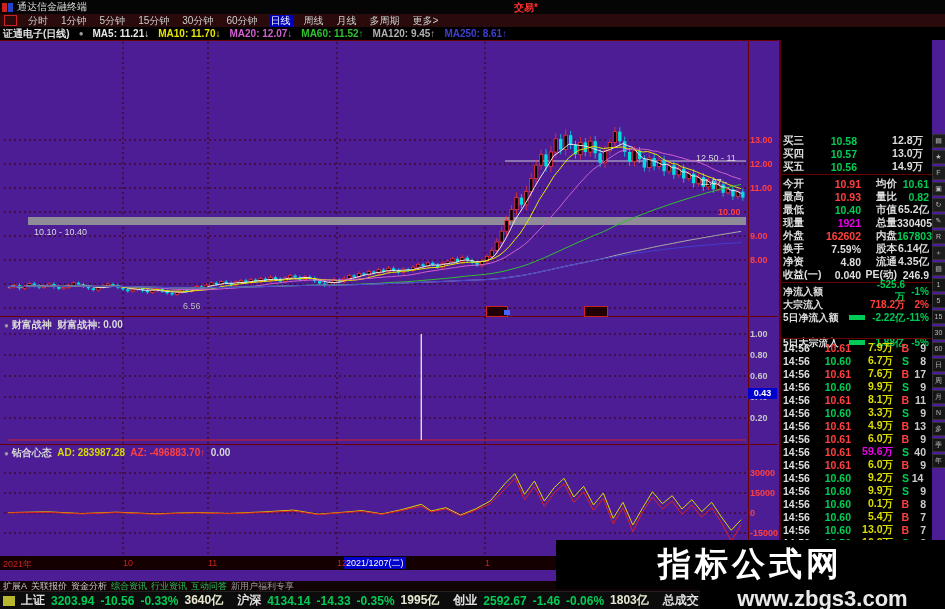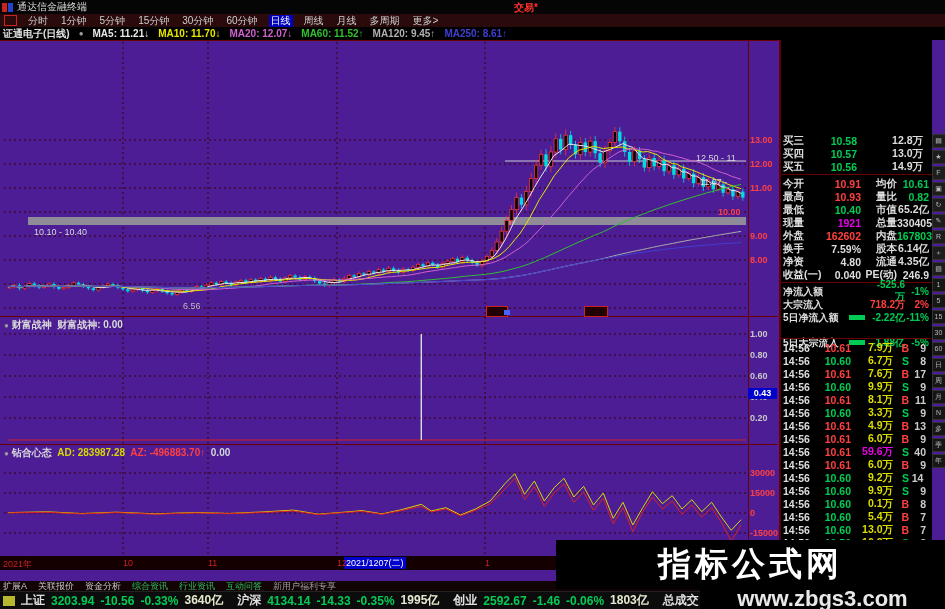--- a/index.html
+++ b/index.html
@@ -30,21 +30,21 @@
                border-left:1px solid #5a0000;font-size:10.5px;font-weight:bold;}
   .qrow{position:absolute;left:2px;width:147px;height:13px;display:flex;align-items:center;}
   #right-strip{position:absolute;left:932px;top:134px;width:13px;height:400px;
                display:flex;flex-direction:column;align-items:center;gap:2px;font-size:8px;color:#b8b8b8;}
   .strip-item{width:12px;height:12px;line-height:12px;text-align:center;background:#1d1d1d;border:1px solid #333;
               overflow:hidden;font-size:7px;}
   #date-axis{position:absolute;left:0;top:556px;width:778px;height:14px;background:#140000;font-size:9px;color:#cc2222;}
   #date-cursor{position:absolute;top:1px;background:#0000cc;color:#fff;padding:0 2px;height:12px;line-height:12px;}
   #tabs1{position:absolute;left:0;top:570px;width:945px;height:11px;background:#180808;display:flex;gap:8px;
          align-items:center;font-size:9px;color:#bfbfbf;padding-left:3px;box-sizing:border-box;}
-  #tabs2{position:absolute;left:0;top:581px;width:945px;height:10px;background:#120404;display:flex;gap:11px;
+  #tabs2{position:absolute;left:0;top:581px;width:945px;height:10px;background:#120404;display:flex;gap:4px;
          align-items:center;font-size:9px;padding-left:3px;box-sizing:border-box;}
   .tab1.sel{background:#2222cc;color:#fff;padding:0 3px;}
   #statusbar{position:absolute;left:0;top:591px;width:945px;height:18px;background:#0c0c0c;display:flex;
              align-items:center;font-size:12px;font-weight:bold;gap:6px;padding-left:3px;box-sizing:border-box;border-top:1px solid #222;}
   .st-label{color:#e0e0e0;}
   .st-green{color:#00cc55;}
   .st-amt{color:#e8e8d0;}
   #broker{color:#8a8a8a;background:#1a1a1a;padding:0 6px;font-weight:normal;font-size:11px;}
   #wm-box{position:absolute;left:556px;top:540px;width:389px;height:49px;background:#000;
           display:flex;align-items:center;justify-content:center;}

